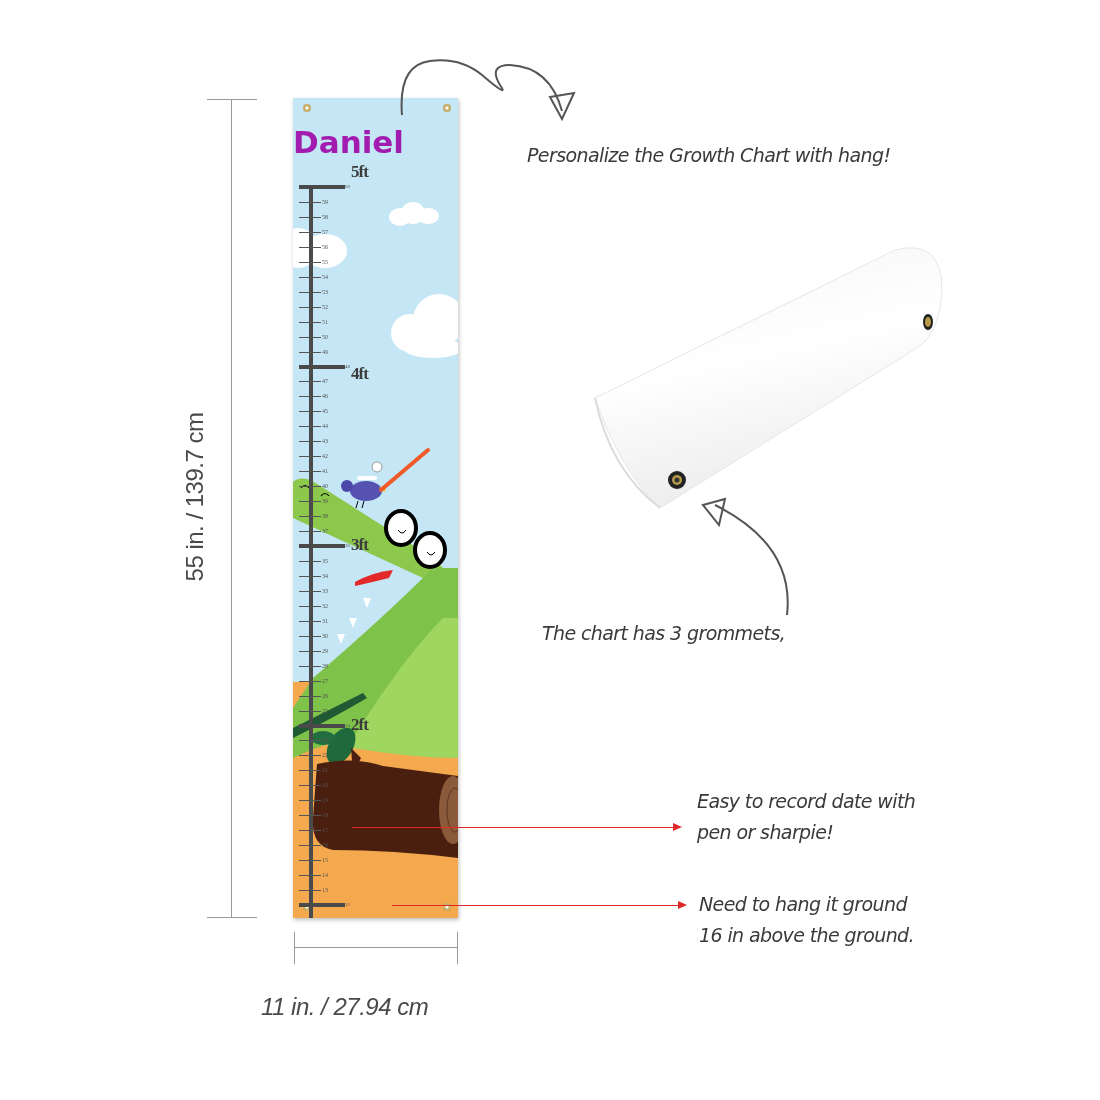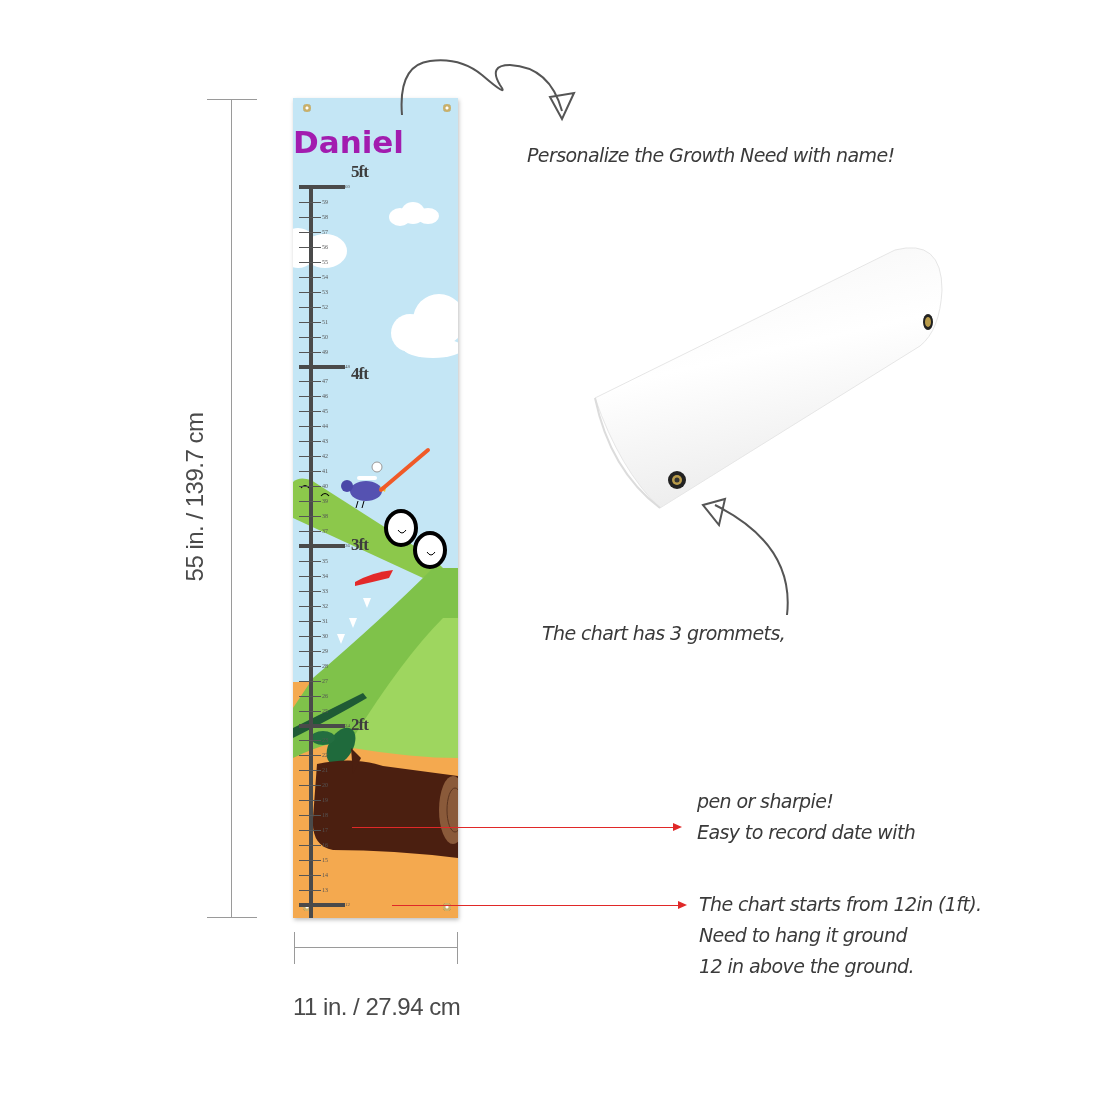--- a/index.html
+++ b/index.html
@@ -28,21 +28,21 @@
 <body>
 
 <div class="dim-line" style="left:207px; top:99px; width:50px; height:1px;"></div>
 <div class="dim-line" style="left:231px; top:99px; width:1px; height:819px;"></div>
 <div class="dim-line" style="left:207px; top:917px; width:50px; height:1px;"></div>
 <div class="dim-text vert-text" style="left:95px; top:483px; width:200px; text-align:center;">55 in. / 139.7 cm</div>
 
 <div class="dim-line" style="left:294px; top:932px; width:1px; height:32px;"></div>
 <div class="dim-line" style="left:294px; top:947px; width:164px; height:1px;"></div>
 <div class="dim-line" style="left:457px; top:932px; width:1px; height:32px;"></div>
-<div class="dim-text" style="left:293px; top:993px;">11 in. / 27.94 cm</div>
+<div class="dim-text" style="left:261px; top:993px;font-style:italic;">11 in. / 27.94 cm</div>
 
 <div class="chart">
 
   <div>
     <div class="cloud" style="left:96px; top:110px; width:22px; height:18px;"></div>
     <div class="cloud" style="left:108px; top:104px; width:24px; height:22px;"></div>
     <div class="cloud" style="left:124px; top:110px; width:22px; height:16px;"></div>
   </div>
   <div>
     <div class="cloud" style="left:-14px; top:130px; width:38px; height:40px;"></div>
@@ -238,25 +238,24 @@
   </defs>
   <path d="M15,168 L315,20 Q362,8 362,60 Q360,100 340,116 L80,278 Q40,240 15,168 Z" fill="url(#rollg)" stroke="#e6e6e6" stroke-width="1"></path>
   <path d="M15,168 Q30,240 80,278" fill="none" stroke="#dcdcdc" stroke-width="2"></path>
   <circle cx="97" cy="250" r="9" fill="#222"></circle>
   <circle cx="97" cy="250" r="5" fill="#b89b4a"></circle>
   <circle cx="97" cy="250" r="2.5" fill="#333"></circle>
   <ellipse cx="348" cy="92" rx="5" ry="8" fill="#222"></ellipse>
   <ellipse cx="348" cy="92" rx="3" ry="5" fill="#b89b4a"></ellipse>
 </svg>
 
-<div class="note" style="left:527px; top:140px;">Personalize the Growth Need with name!</div>
+<div class="note" style="left:527px; top:140px;">Personalize the Growth Chart with hang!</div>
 <div class="note" style="left:542px; top:618px;">
   <span>The chart has 3 grommets,</span>
 </div>
 <div class="note" style="left:697px; top:786px;">
+  <span>Easy to record date with</span>
   <span>pen or sharpie!</span>
-  <span>Easy to record date with</span>
 </div>
 <div class="note" style="left:699px; top:889px;">
-  <span>The chart starts from 12in (1ft).</span>
   <span>Need to hang it ground</span>
-  <span>12 in above the ground.</span>
+  <span>16 in above the ground.</span>
 </div>
 
 </body></html>

